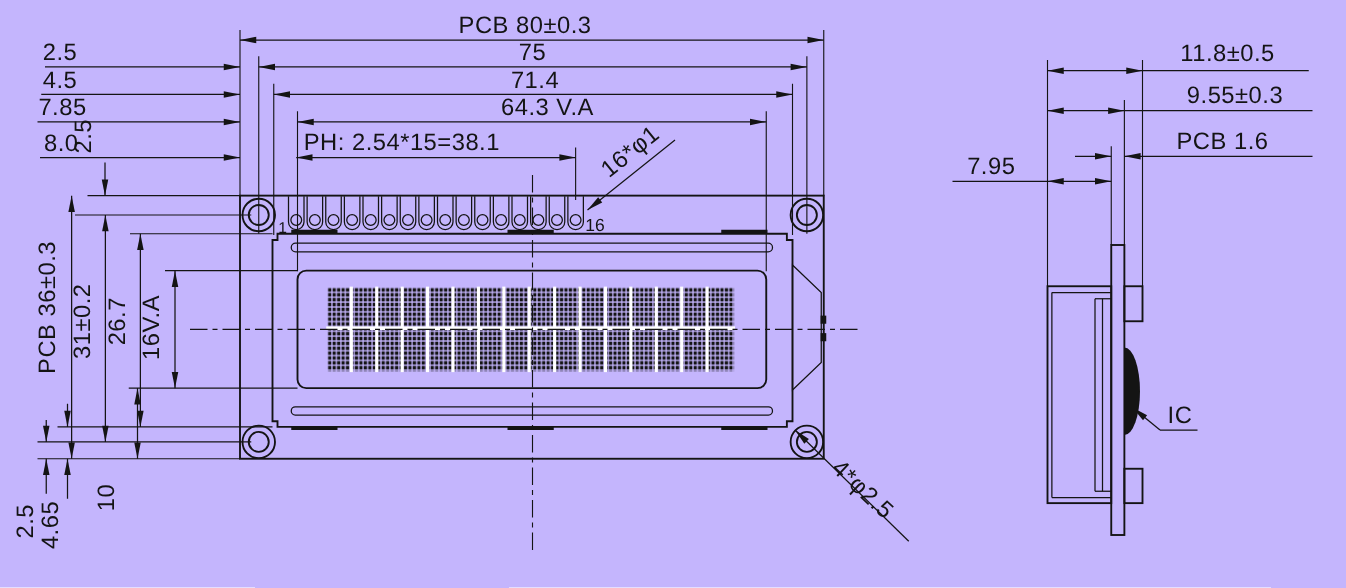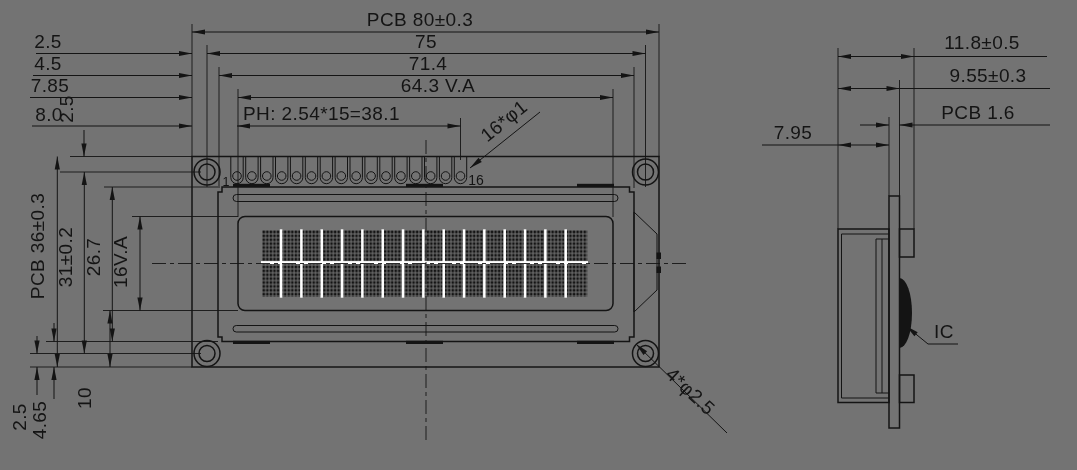--- a/index.html
+++ b/index.html
@@ -1,16 +1,16 @@
 <!DOCTYPE html>
 <html><head>
 <meta charset="utf-8">
 <style>
   html,body{margin:0;padding:0;background:#fff;}
-  .stage{width:1077px;height:470px;background:#737373;position:relative;}
+  .stage{width:1077px;height:470px;background:#c4b5fd;position:relative;}
   svg{display:block;}
   .ln{stroke:#141414;stroke-width:1.5;fill:none;stroke-linecap:butt;}
   .thin{stroke:#141414;stroke-width:1;fill:none;}
   .ext{stroke:#141414;stroke-width:0.9;fill:none;}
   .dimln{stroke:#141414;stroke-width:1;fill:none;}
   .cl{stroke:#141414;stroke-width:0.9;fill:none;stroke-dasharray:14 4 4 4;}
   text{font-family:"Liberation Sans","DejaVu Sans",sans-serif;fill:#141414;}
   .dim{font-size:19px;letter-spacing:0.4px;}
   .sm{font-size:14px;}
   .xs{font-size:12.5px;}

